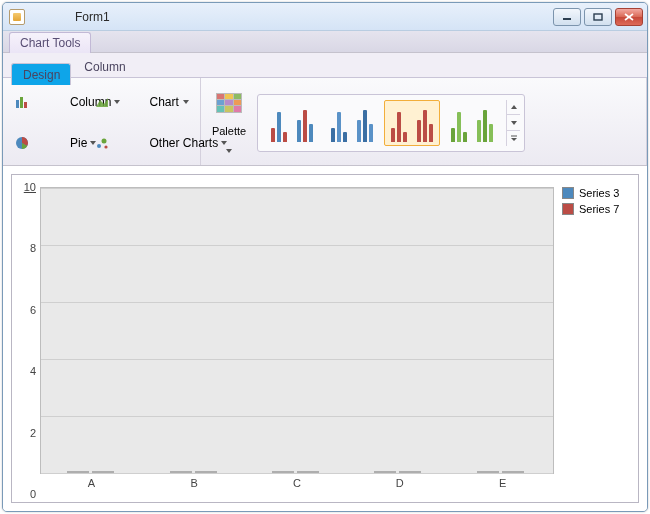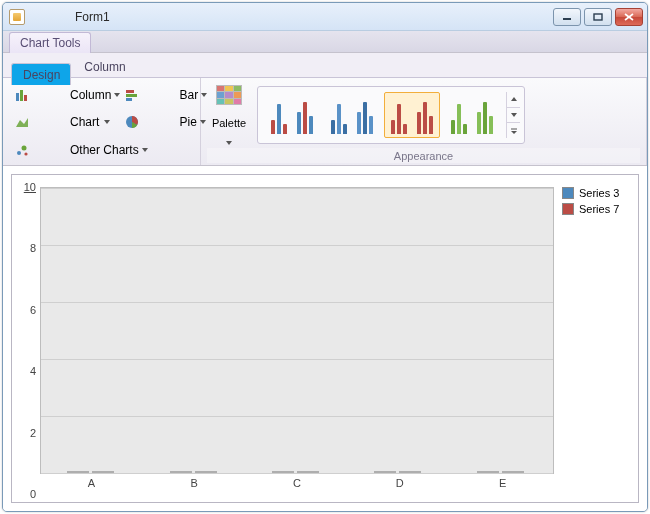--- a/index.html
+++ b/index.html
@@ -300,31 +300,20 @@
           <div class="ctgrid">
             <div class="ctbtn">
               <span class="icon">
                 <svg width="16" height="16">
                     <rect x="2" y="6" width="3" height="8" fill="#4d89bd"></rect>
                     <rect x="6" y="3" width="3" height="11" fill="#6aa43b"></rect>
                     <rect x="10" y="8" width="3" height="6" fill="#bb4c45"></rect>
                   </svg>
               </span>
               <span class="lbl">Column</span>
-              <span class="chev"></span>
-            </div>
-            <div class="ctbtn">
-              <span class="icon">
-                <svg width="16" height="16">
-                    <rect x="2" y="3" width="8" height="3" fill="#bb4c45"></rect>
-                    <rect x="2" y="7" width="11" height="3" fill="#6aa43b"></rect>
-                    <rect x="2" y="11" width="6" height="3" fill="#4d89bd"></rect>
-                  </svg>
-              </span>
-              <span class="lbl">Bar</span>
               <span class="chev"></span>
             </div>
             <div class="ctbtn">
               <span class="icon">
                 <svg width="16" height="16">
                     <polygon points="2,13 6,6 10,10 14,4 14,13" fill="#6aa43b" opacity="0.85"></polygon>
                   </svg>
               </span>
               <span class="lbl">Chart</span>
               <span class="chev"></span>
@@ -424,21 +413,20 @@
                 </div>
               <div class="gscroll-btn">
                   <svg width="8" height="8">
                     <line x1="1" y1="2" x2="7" y2="2" stroke="#555"></line>
                     <polygon points="1,4 7,4 4,7" fill="#555"></polygon>
                   </svg>
                 </div>
             </div>
           </div>
         </div>
-        <div class="rgroup-label">Appearance</div>
       </div>
     </div>
   </div>
 
   <div class="content">
     <div class="chart-frame">
       <div class="yaxis" id="yaxis">
           <div class="ylabel" style="top: 100%;">0</div>
           <div class="ylabel" style="top: 80%;">2</div>
           <div class="ylabel" style="top: 60%;">4</div>

